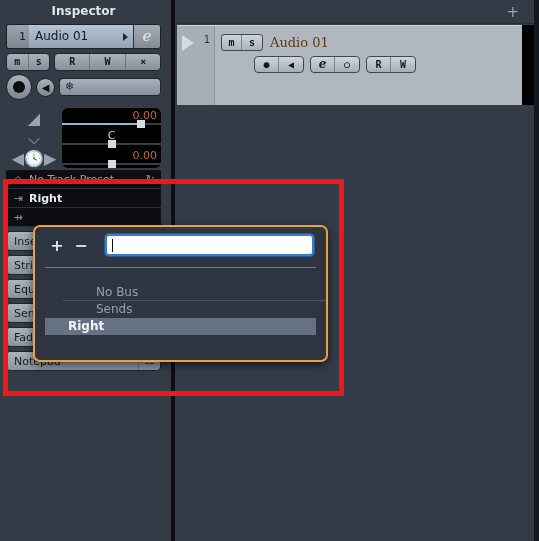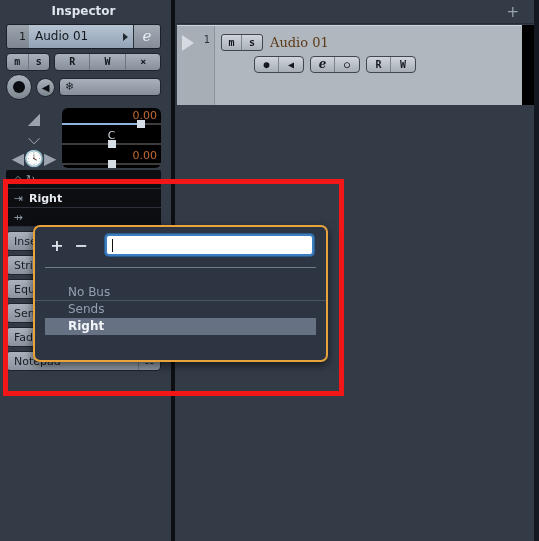--- a/index.html
+++ b/index.html
@@ -450,20 +450,21 @@
     background: #6f7a88;
     margin: 4px 10px 0 10px;
   }
   .pp-list { margin-top: 16px; }
   .pp-item {
     height: 17px;
     line-height: 17px;
     padding-left: 33px;
     font-size: 12px;
     color: #93a0b0;
+    margin-left: 28px;
   }
   .pp-item.divider { border-bottom: 1px solid #495361; }
   .pp-item.selected {
     background: #667184;
     color: #f2f5f8;
     font-weight: bold;
     margin: 0 10px;
     padding-left: 23px;
   }
 
@@ -537,20 +538,21 @@
             <span class="val">0.00</span>
             <span class="track-line"></span>
             <span class="handle" style="left:46%"></span>
           </div>
         </div>
       </div>
 
       <div class="dark-rows">
         <div class="dark-row">
           <span class="ic">◇</span>
+          <span class="txt">No Track Preset</span>
           <span class="rt">↻</span>
         </div>
         <div class="dark-row">
           <span class="ic">⇥</span>
           <span class="txt bold">Right</span>
         </div>
         <div class="dark-row">
           <span class="ic">⇸</span>
           <span class="txt"></span>
         </div>

